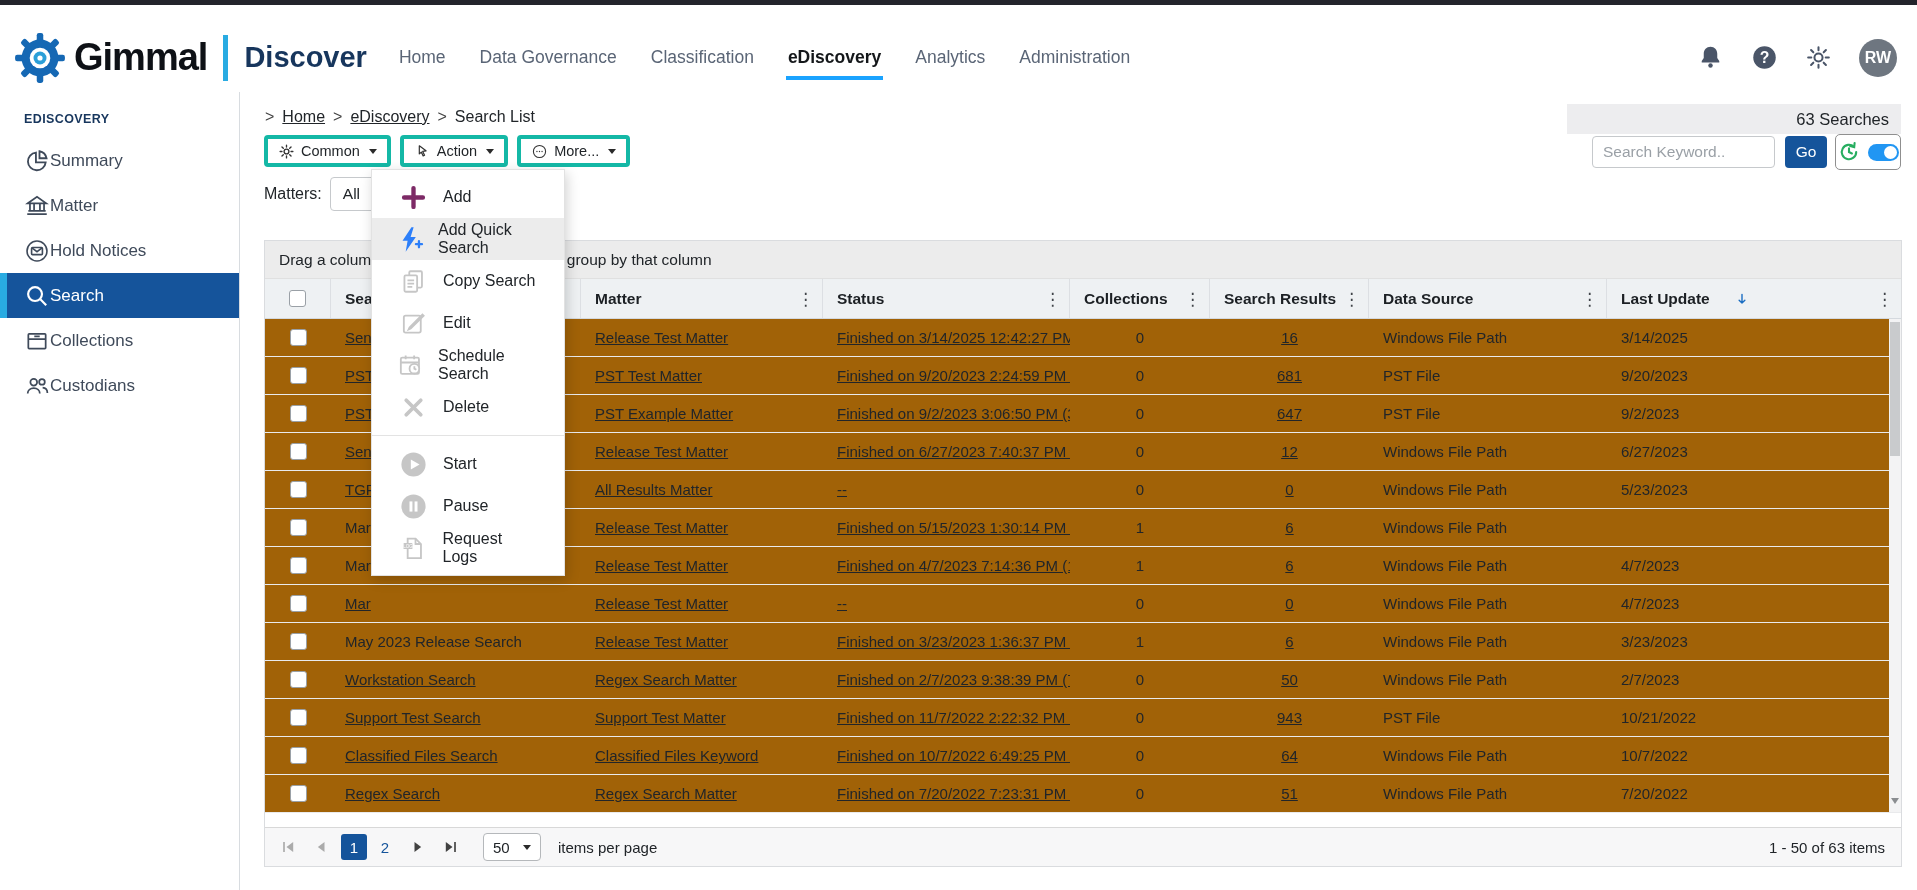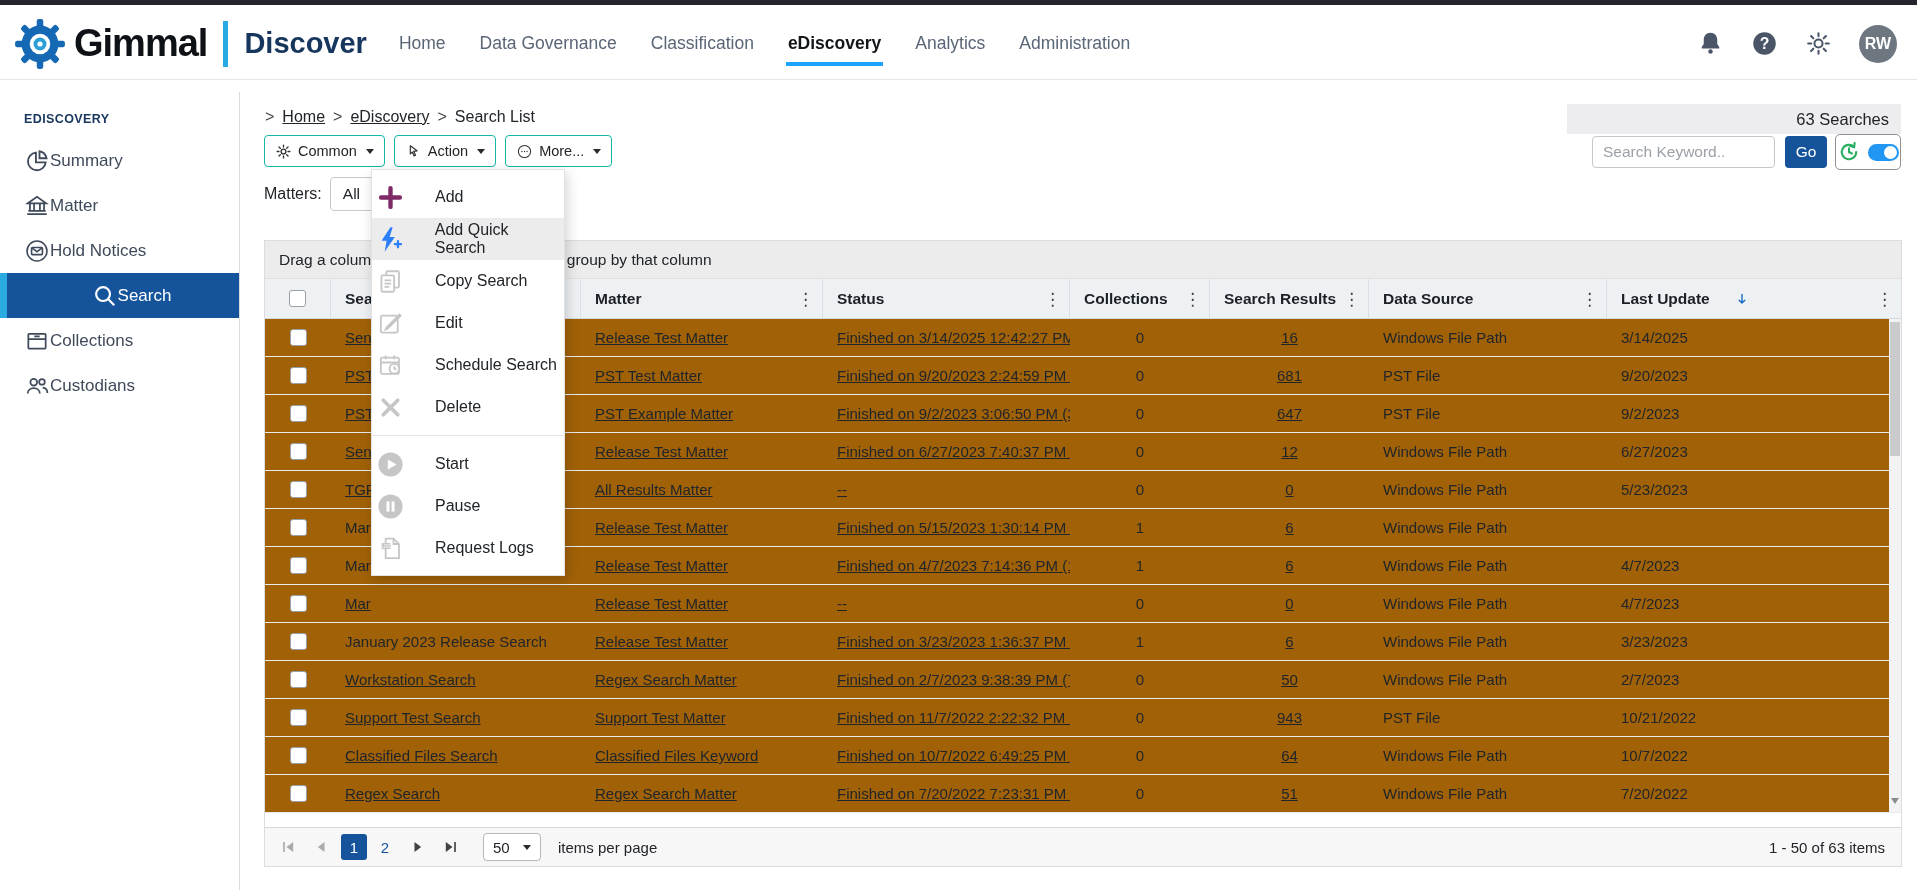--- a/index.html
+++ b/index.html
@@ -3,21 +3,21 @@
 <meta charset="utf-8">
 <style>
   * { box-sizing: border-box; margin: 0; padding: 0; }
   html,body { width: 1917px; height: 890px; overflow: hidden; }
   body { font-family: "Liberation Sans", sans-serif; background: #fff; color: #212529; cursor: default; }
   .app { position: relative; width: 1917px; height: 890px; }
 
   .topstrip { position: absolute; top: 0; left: 0; width: 100%; height: 5px; background: #23242c; }
 
   
-  .topbar { position: absolute; top: 8px; left: 0; width: 100%; height: 72px; background: #fff;
+  .topbar { position: absolute; top: 22px; left: 0; width: 100%; height: 72px; background: #fff;
             border-bottom: 1px solid #e4e6e8; display: flex; }
   .brand { display: flex; align-items: center; margin-left: 14px; }
   .brand-gear svg { width: 52px; height: 52px; display: block; }
   .brand-name { font-size: 38px; font-weight: bold; color: #0e1116; letter-spacing: -1px; margin-left: 8px; }
   .brand-divider { width: 5px; height: 46px; background: #29abe2; margin: 0 16px; }
   .brand-product { font-size: 29px; font-weight: bold; color: #17365d; }
   .mainnav { display: flex; gap: 34px; margin-left: 32px; align-items: center; }
   .nav-item { font-size: 17.5px; color: #5a6576; text-decoration: none; position: relative; cursor: pointer; }
   .nav-item.active { color: #14171a; font-weight: bold; }
   .nav-item.active::after { content:""; position: absolute; left: -2px; right: -2px; bottom: -12px; height: 4px; background: #1aa3ff; }
@@ -25,33 +25,33 @@
   .topicon svg { width: 27px; height: 27px; display: block; }
   .avatar { width: 38px; height: 38px; border-radius: 50%; background: #6e7680; color: #fff; font-size: 16px;
             font-weight: bold; display: flex; align-items: center; justify-content: center; cursor: pointer; }
 
   
   .sidebar { position: absolute; top: 92px; left: 0; width: 240px; bottom: 0; background: #fff; border-right: 1px solid #d8dce0; }
   .side-title { padding: 20px 0 12px 24px; font-size: 12.5px; font-weight: bold; color: #17365d; letter-spacing: .4px; }
   .side-item { height: 45px; display: flex; align-items: center; padding-left: 24px;
                color: #3f4a5a; font-size: 17px; cursor: pointer; position: relative; }
   .side-item .ic svg { width: 26px; height: 26px; display: block; }
-  .side-item.active { background: #15549b; color: #fff; justify-content: center; }
+  .side-item.active { background: #15549b; color: #fff; }
   .side-item.active::before { content:""; position: absolute; left: 0; top: 0; bottom: 0; width: 7px; background: #29abe2; }
 
   
   .content { position: absolute; top: 92px; left: 240px; right: 0; bottom: 0; background: #fff; }
   .count-band { position: absolute; top: 12px; right: 16px; width: 334px; height: 30px; background: #ededef;
                 font-size: 16.5px; line-height: 30px; text-align: right; padding-right: 12px; color: #212529; }
   .breadcrumb { position: absolute; top: 16px; left: 25px; font-size: 16px; color: #212529; display: flex; gap: 8px; align-items: center; }
   .bc-sep { color: #444; }
   .lnk { text-decoration: underline; color: #212529; cursor: pointer; }
 
   .toolbar { position: absolute; top: 43px; left: 24px; display: flex; gap: 9px; }
-  .tbtn { height: 32px; border: 1px solid #14b8a6; border-radius: 4px; background: #fff; padding: 0 10px;
+  .tbtn { height: 32px; border: 4px solid #14b8a6; border-radius: 4px; background: #fff; padding: 0 10px;
           font-size: 14.5px; font-family: inherit; color: #212529; display: flex; align-items: center; gap: 6px; cursor: pointer; }
   .tbtn .ic svg { width: 17px; height: 17px; display: block; color: #333; }
   .caret { width: 0; height: 0; border-left: 4.5px solid transparent; border-right: 4.5px solid transparent;
            border-top: 5px solid #2a2a2a; display: inline-block; margin-left: 3px; }
 
   .kw-input { position: absolute; top: 44px; left: 1352px; width: 183px; height: 32px; border: 1px solid #c6c9cc;
               border-radius: 4px; padding: 0 10px; font-size: 15.5px; font-family: inherit; color: #212529; }
   .kw-input::placeholder { color: #9aa0a6; }
   .go-btn { position: absolute; top: 44px; left: 1545px; width: 42px; height: 32px; background: #15549b; color: #fff;
             border: none; border-radius: 4px; font-size: 15.5px; font-family: inherit; cursor: pointer; }
@@ -106,21 +106,21 @@
   
   .vscroll { position: absolute; left: 1649px; top: 227px; width: 12px; height: 493px; background: #f3f3f4; z-index: 5; }
   .vthumb { position: absolute; top: 3px; left: 1px; width: 10px; height: 134px; background: #c9cbcd; cursor: pointer; }
   .varrow { position: absolute; bottom: 4px; left: 1px; width: 10px; height: 10px; display: flex; justify-content: center; cursor: pointer; }
   .varrow::after { content:""; width: 0; height: 0; border-left: 4.5px solid transparent; border-right: 4.5px solid transparent;
                    border-top: 6px solid #8a8d90; }
 
   
   .menu { position: absolute; left: 131px; top: 77px; width: 194px; background: #fff; border: 1px solid #e2e2e2;
           box-shadow: 2px 4px 12px rgba(0,0,0,.18); padding: 6px 0; z-index: 20; }
-  .menu-item { height: 42px; display: flex; align-items: center; gap: 28px; padding: 0 1px; font-size: 16px;
+  .menu-item { height: 42px; display: flex; align-items: center; gap: 13px; padding: 0 24px; font-size: 16px;
                color: #212529; cursor: pointer; }
   .menu-item.hl { background: #ececec; }
   .mi-ic { width: 34px; display: flex; justify-content: center; }
   .mi-ic svg { width: 29px; height: 29px; display: block; }
   .menu-divider { height: 1px; background: #e3e3e3; margin: 7px 0; }
 </style>
 </head>
 <body>
 
 <div class="app">
@@ -510,21 +510,21 @@
               <span class="lnk">0</span>
             </div>
             <div class="gcell c6">Windows File Path</div>
             <div class="gcell c7">4/7/2023</div>
           </div>
           <div class="grow">
             <div class="gcell c0">
               <span class="cb"></span>
             </div>
             <div class="gcell c1">
-              <span class="">January 2023 Release Search</span>
+              <span class="">May 2023 Release Search</span>
             </div>
             <div class="gcell c2">
               <span class="lnk">Release Test Matter</span>
             </div>
             <div class="gcell c3">
               <span class="lnk">Finished on 3/23/2023 1:36:37 PM (27</span>
             </div>
             <div class="gcell c4 center">1</div>
             <div class="gcell c5 center">
               <span class="lnk">6</span>

